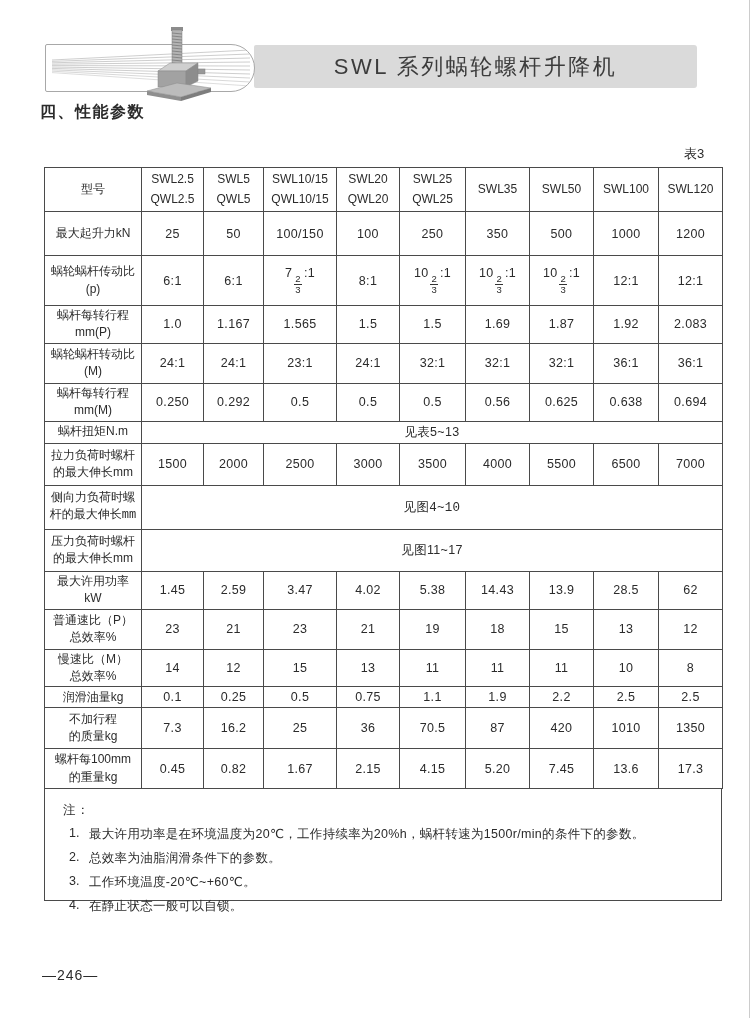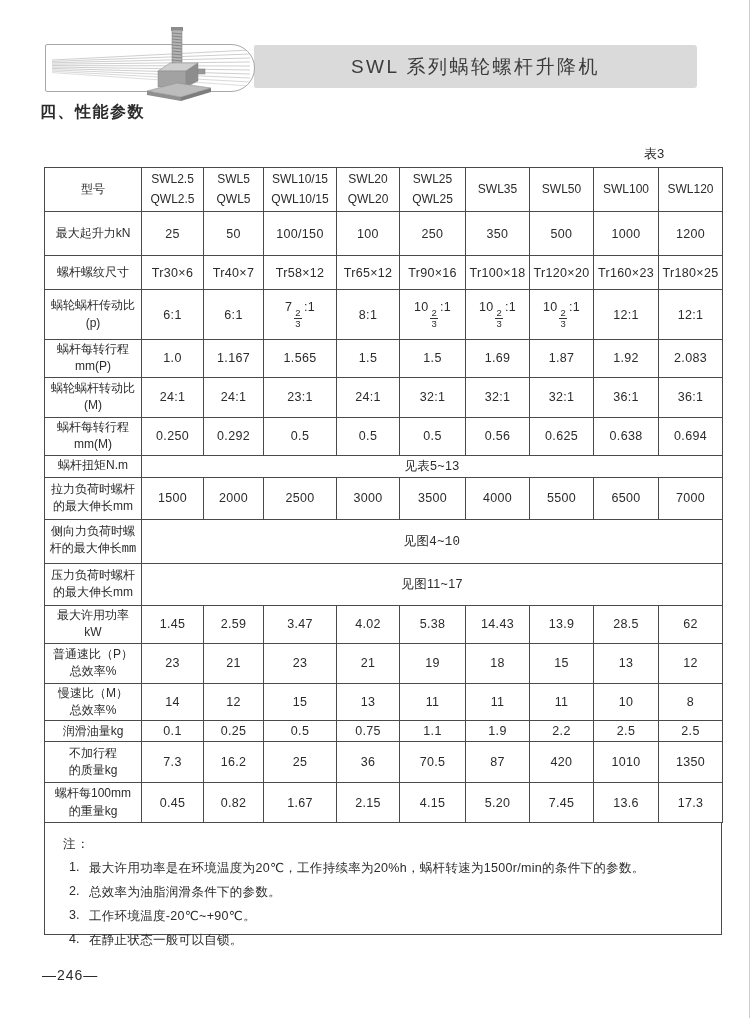--- a/index.html
+++ b/index.html
@@ -14,25 +14,25 @@
     background:#ffffff;border:1px solid #a8a8a8;
     border-radius:2px 24px 24px 2px;overflow:hidden;z-index:1;
   }
   .logo-box svg{display:block;width:100%;height:100%;}
   .jack{position:absolute;left:146px;top:27px;width:66px;height:76px;z-index:2;}
   .banner{
     position:absolute;left:254px;top:45px;width:443px;height:43px;
     background:#dadada;border-radius:2px 3px 3px 2px;
     display:flex;align-items:center;justify-content:center;z-index:0;
   }
-  .banner-title{font-size:19px;letter-spacing:2.5px;color:#3c3c3c;}
+  .banner-title{font-size:22px;letter-spacing:2.5px;color:#3c3c3c;}
   
   .section-title{position:absolute;left:40px;top:102px;font-size:16px;font-weight:bold;letter-spacing:1.5px;}
   .subsection-title{position:absolute;left:86px;top:135px;font-size:13px;letter-spacing:0.5px;}
-  .table-label{position:absolute;left:644px;top:145px;font-size:13px;}
+  .table-label{position:absolute;left:684px;top:145px;font-size:13px;}
   
   .table-wrap{position:absolute;left:44px;top:167px;width:678px;}
   table{border-collapse:collapse;table-layout:fixed;width:678px;}
   td{
     border:1px solid #4a4a4a;text-align:center;vertical-align:middle;
     font-size:12px;padding:1px 1px;overflow:hidden;color:#2b2b2b;
   }
   .label-cell{white-space:pre-line;line-height:1.45;}
   .col-head{white-space:pre-line;line-height:1.6;}
   thead tr{height:44px;}
@@ -144,32 +144,20 @@
             <td class="value-cell">25</td>
             <td class="value-cell">50</td>
             <td class="value-cell">100/150</td>
             <td class="value-cell">100</td>
             <td class="value-cell">250</td>
             <td class="value-cell">350</td>
             <td class="value-cell">500</td>
             <td class="value-cell">1000</td>
             <td class="value-cell">1200</td>
           </tr>
-          <tr style="height: 34px;">
-            <td class="label-cell">螺杆螺纹尺寸</td>
-            <td class="value-cell">Tr30×6</td>
-            <td class="value-cell">Tr40×7</td>
-            <td class="value-cell">Tr58×12</td>
-            <td class="value-cell">Tr65×12</td>
-            <td class="value-cell">Tr90×16</td>
-            <td class="value-cell">Tr100×18</td>
-            <td class="value-cell">Tr120×20</td>
-            <td class="value-cell">Tr160×23</td>
-            <td class="value-cell">Tr180×25</td>
-          </tr>
           <tr style="height: 50px;">
             <td class="label-cell">蜗轮蜗杆传动比
 (p)</td>
             <td class="value-cell">6:1</td>
             <td class="value-cell">6:1</td>
             <td class="value-cell">7<span class="frac">
                 <i>2</i>
                 <i>3</i>
               </span>:1</td>
             <td class="value-cell">8:1</td>
@@ -339,21 +327,21 @@
           <div class="note-item">
             <span class="note-num">1.</span>
             <span class="note-text">最大许用功率是在环境温度为20℃，工作持续率为20%h，蜗杆转速为1500r/min的条件下的参数。</span>
           </div>
           <div class="note-item">
             <span class="note-num">2.</span>
             <span class="note-text">总效率为油脂润滑条件下的参数。</span>
           </div>
           <div class="note-item">
             <span class="note-num">3.</span>
-            <span class="note-text">工作环境温度-20℃~+90℃。</span>
+            <span class="note-text">工作环境温度-20℃~+60℃。</span>
           </div>
           <div class="note-item">
             <span class="note-num">4.</span>
             <span class="note-text">在静止状态一般可以自锁。</span>
           </div>
         </div>
     </div>
   </div>
 
   <div class="page-number">—246—</div>

